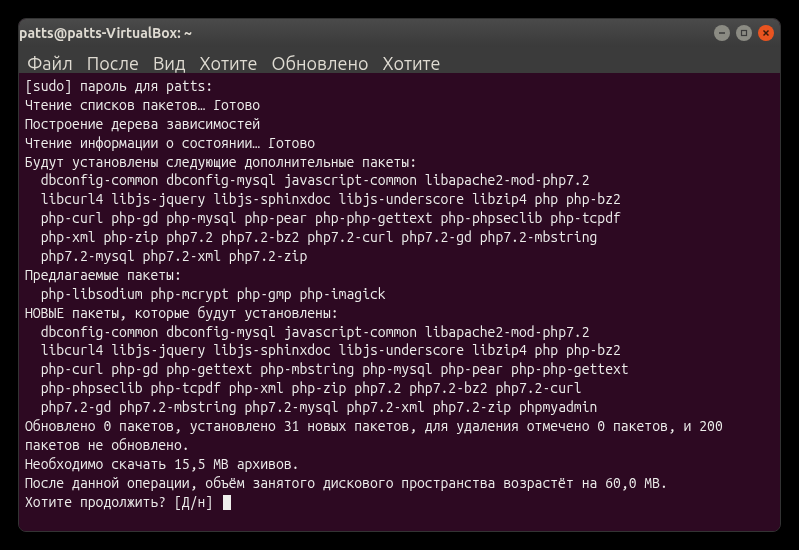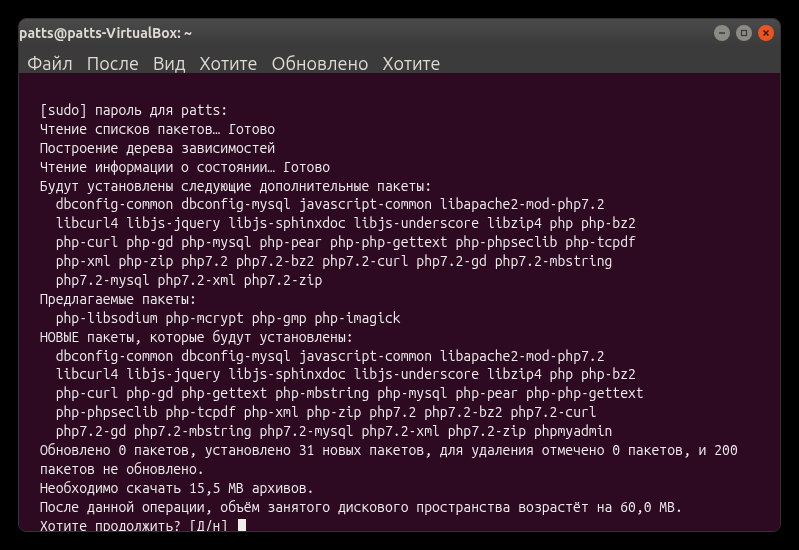--- a/index.html
+++ b/index.html
@@ -65,25 +65,24 @@
     font-family: Ubuntu, sans-serif;
     font-size: 18px;
   }
   .menubar span { cursor: pointer; }
   .terminal {
     flex: 1;
     background: #2d0922;
     color: #eeeeec;
     font-size: 14px;
     line-height: 1.35;
-    padding: 4px 21px;
+    padding: 4px 6px;
     white-space: pre-wrap;
     word-break: break-word;
     overflow: hidden;
-    margin-top: 24px;
   }
   .cursor {
     display: inline-block;
     width: 8px;
     height: 15px;
     background: #eeeeec;
     vertical-align: text-bottom;
     margin-left: 2px;
   }
 </style>

